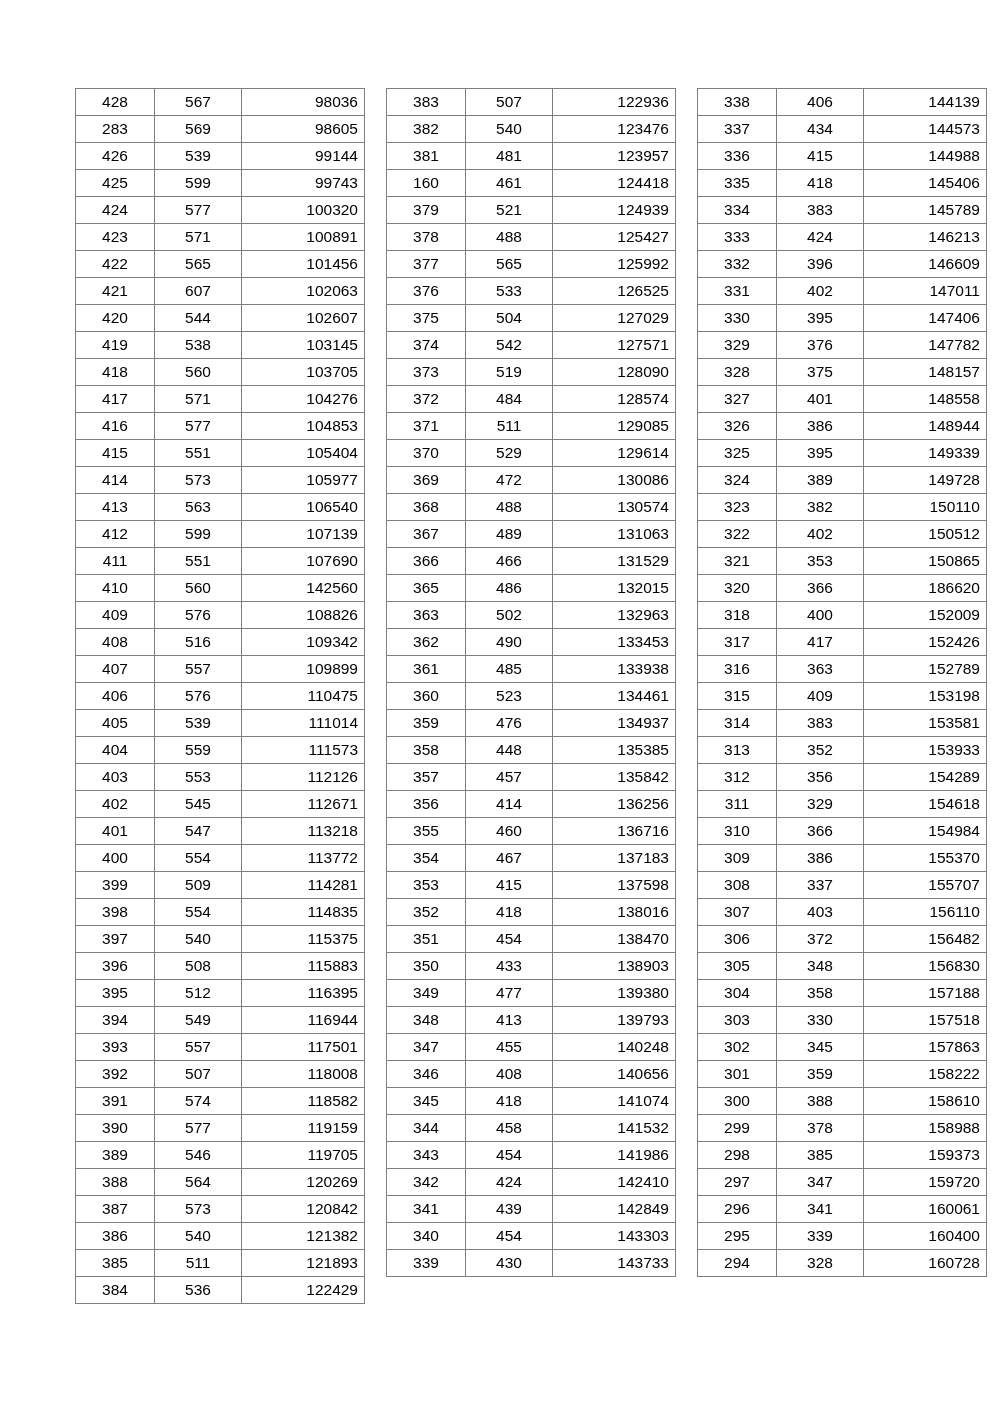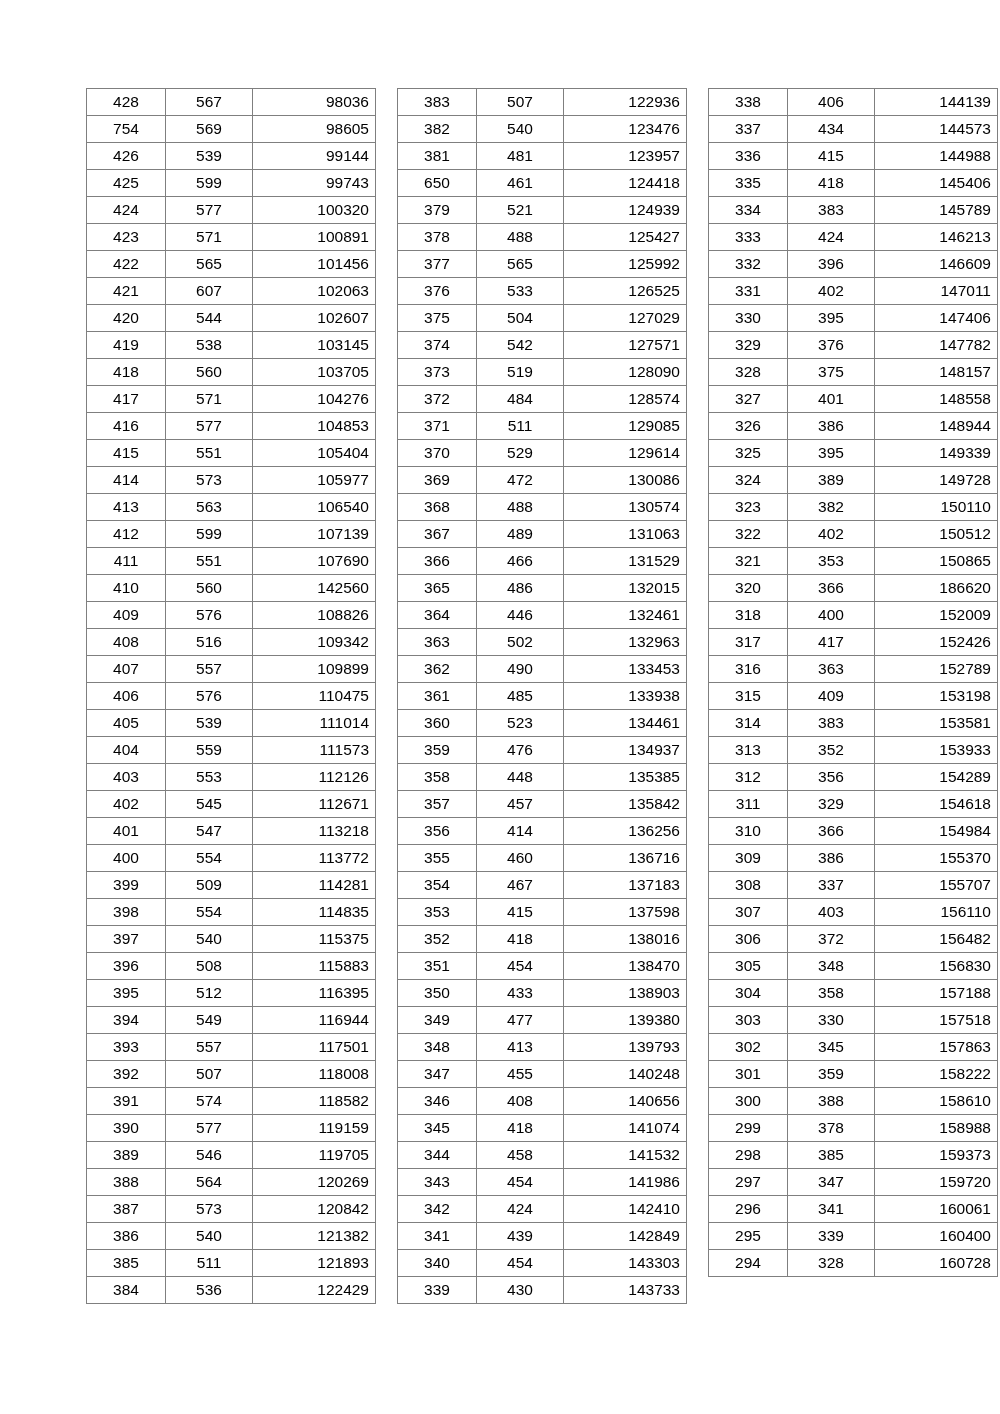--- a/index.html
+++ b/index.html
@@ -17,21 +17,21 @@
 
   .page {
     position: relative;
     width: 1000px;
     height: 1414px;
     box-sizing: border-box;
   }
 
   .blocks {
     position: absolute;
-    left: 86px;
+    left: 75px;
     top: 88px;
     width: 872px;
     display: flex;
     flex-direction: row;
     justify-content: space-between;
   }
 
   .block {
     width: 250px;
   }
@@ -77,21 +77,21 @@
   <div class="blocks" id="blocks-root">
       <div class="block">
         <table class="score-table">
           <tbody>
             <tr>
               <td class="col-score">428</td>
               <td class="col-count">567</td>
               <td class="col-cumulative">98036</td>
             </tr>
             <tr>
-              <td class="col-score">754</td>
+              <td class="col-score">283</td>
               <td class="col-count">569</td>
               <td class="col-cumulative">98605</td>
             </tr>
             <tr>
               <td class="col-score">426</td>
               <td class="col-count">539</td>
               <td class="col-cumulative">99144</td>
             </tr>
             <tr>
               <td class="col-score">425</td>
@@ -318,21 +318,21 @@
               <td class="col-score">382</td>
               <td class="col-count">540</td>
               <td class="col-cumulative">123476</td>
             </tr>
             <tr>
               <td class="col-score">381</td>
               <td class="col-count">481</td>
               <td class="col-cumulative">123957</td>
             </tr>
             <tr>
-              <td class="col-score">650</td>
+              <td class="col-score">160</td>
               <td class="col-count">461</td>
               <td class="col-cumulative">124418</td>
             </tr>
             <tr>
               <td class="col-score">379</td>
               <td class="col-count">521</td>
               <td class="col-cumulative">124939</td>
             </tr>
             <tr>
               <td class="col-score">378</td>
@@ -396,25 +396,20 @@
             </tr>
             <tr>
               <td class="col-score">366</td>
               <td class="col-count">466</td>
               <td class="col-cumulative">131529</td>
             </tr>
             <tr>
               <td class="col-score">365</td>
               <td class="col-count">486</td>
               <td class="col-cumulative">132015</td>
-            </tr>
-            <tr>
-              <td class="col-score">364</td>
-              <td class="col-count">446</td>
-              <td class="col-cumulative">132461</td>
             </tr>
             <tr>
               <td class="col-score">363</td>
               <td class="col-count">502</td>
               <td class="col-cumulative">132963</td>
             </tr>
             <tr>
               <td class="col-score">362</td>
               <td class="col-count">490</td>
               <td class="col-cumulative">133453</td>

